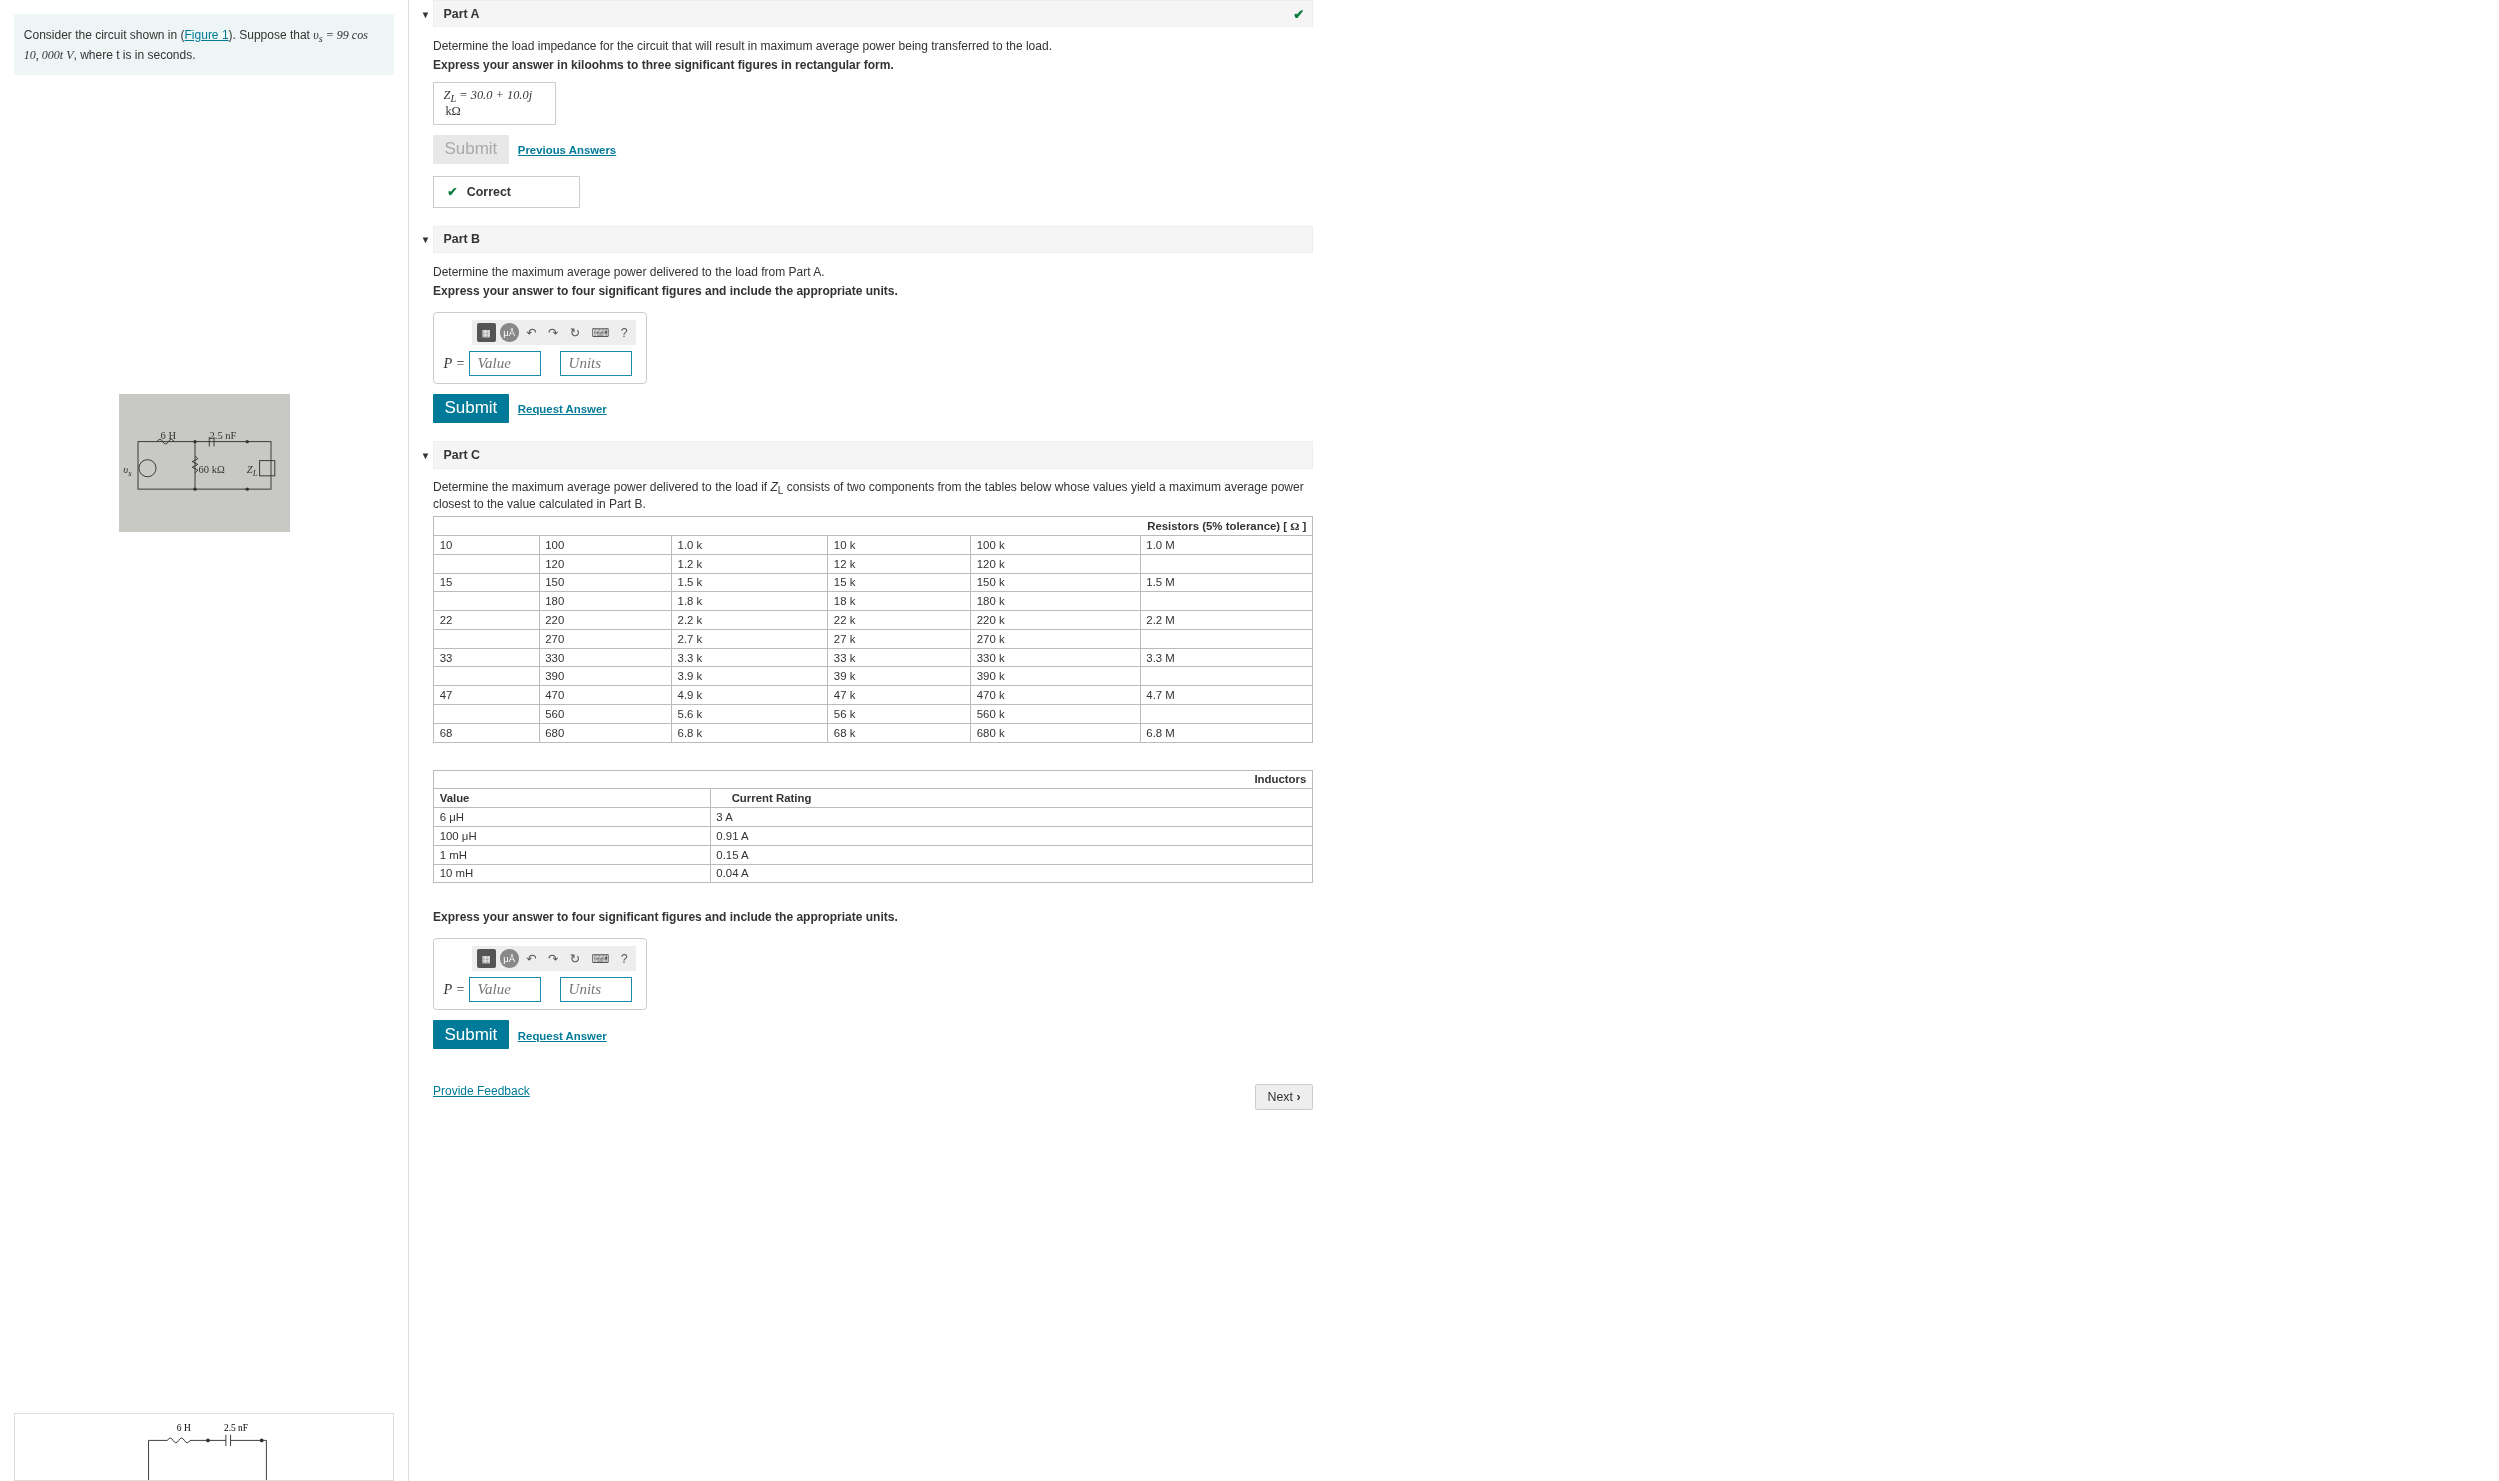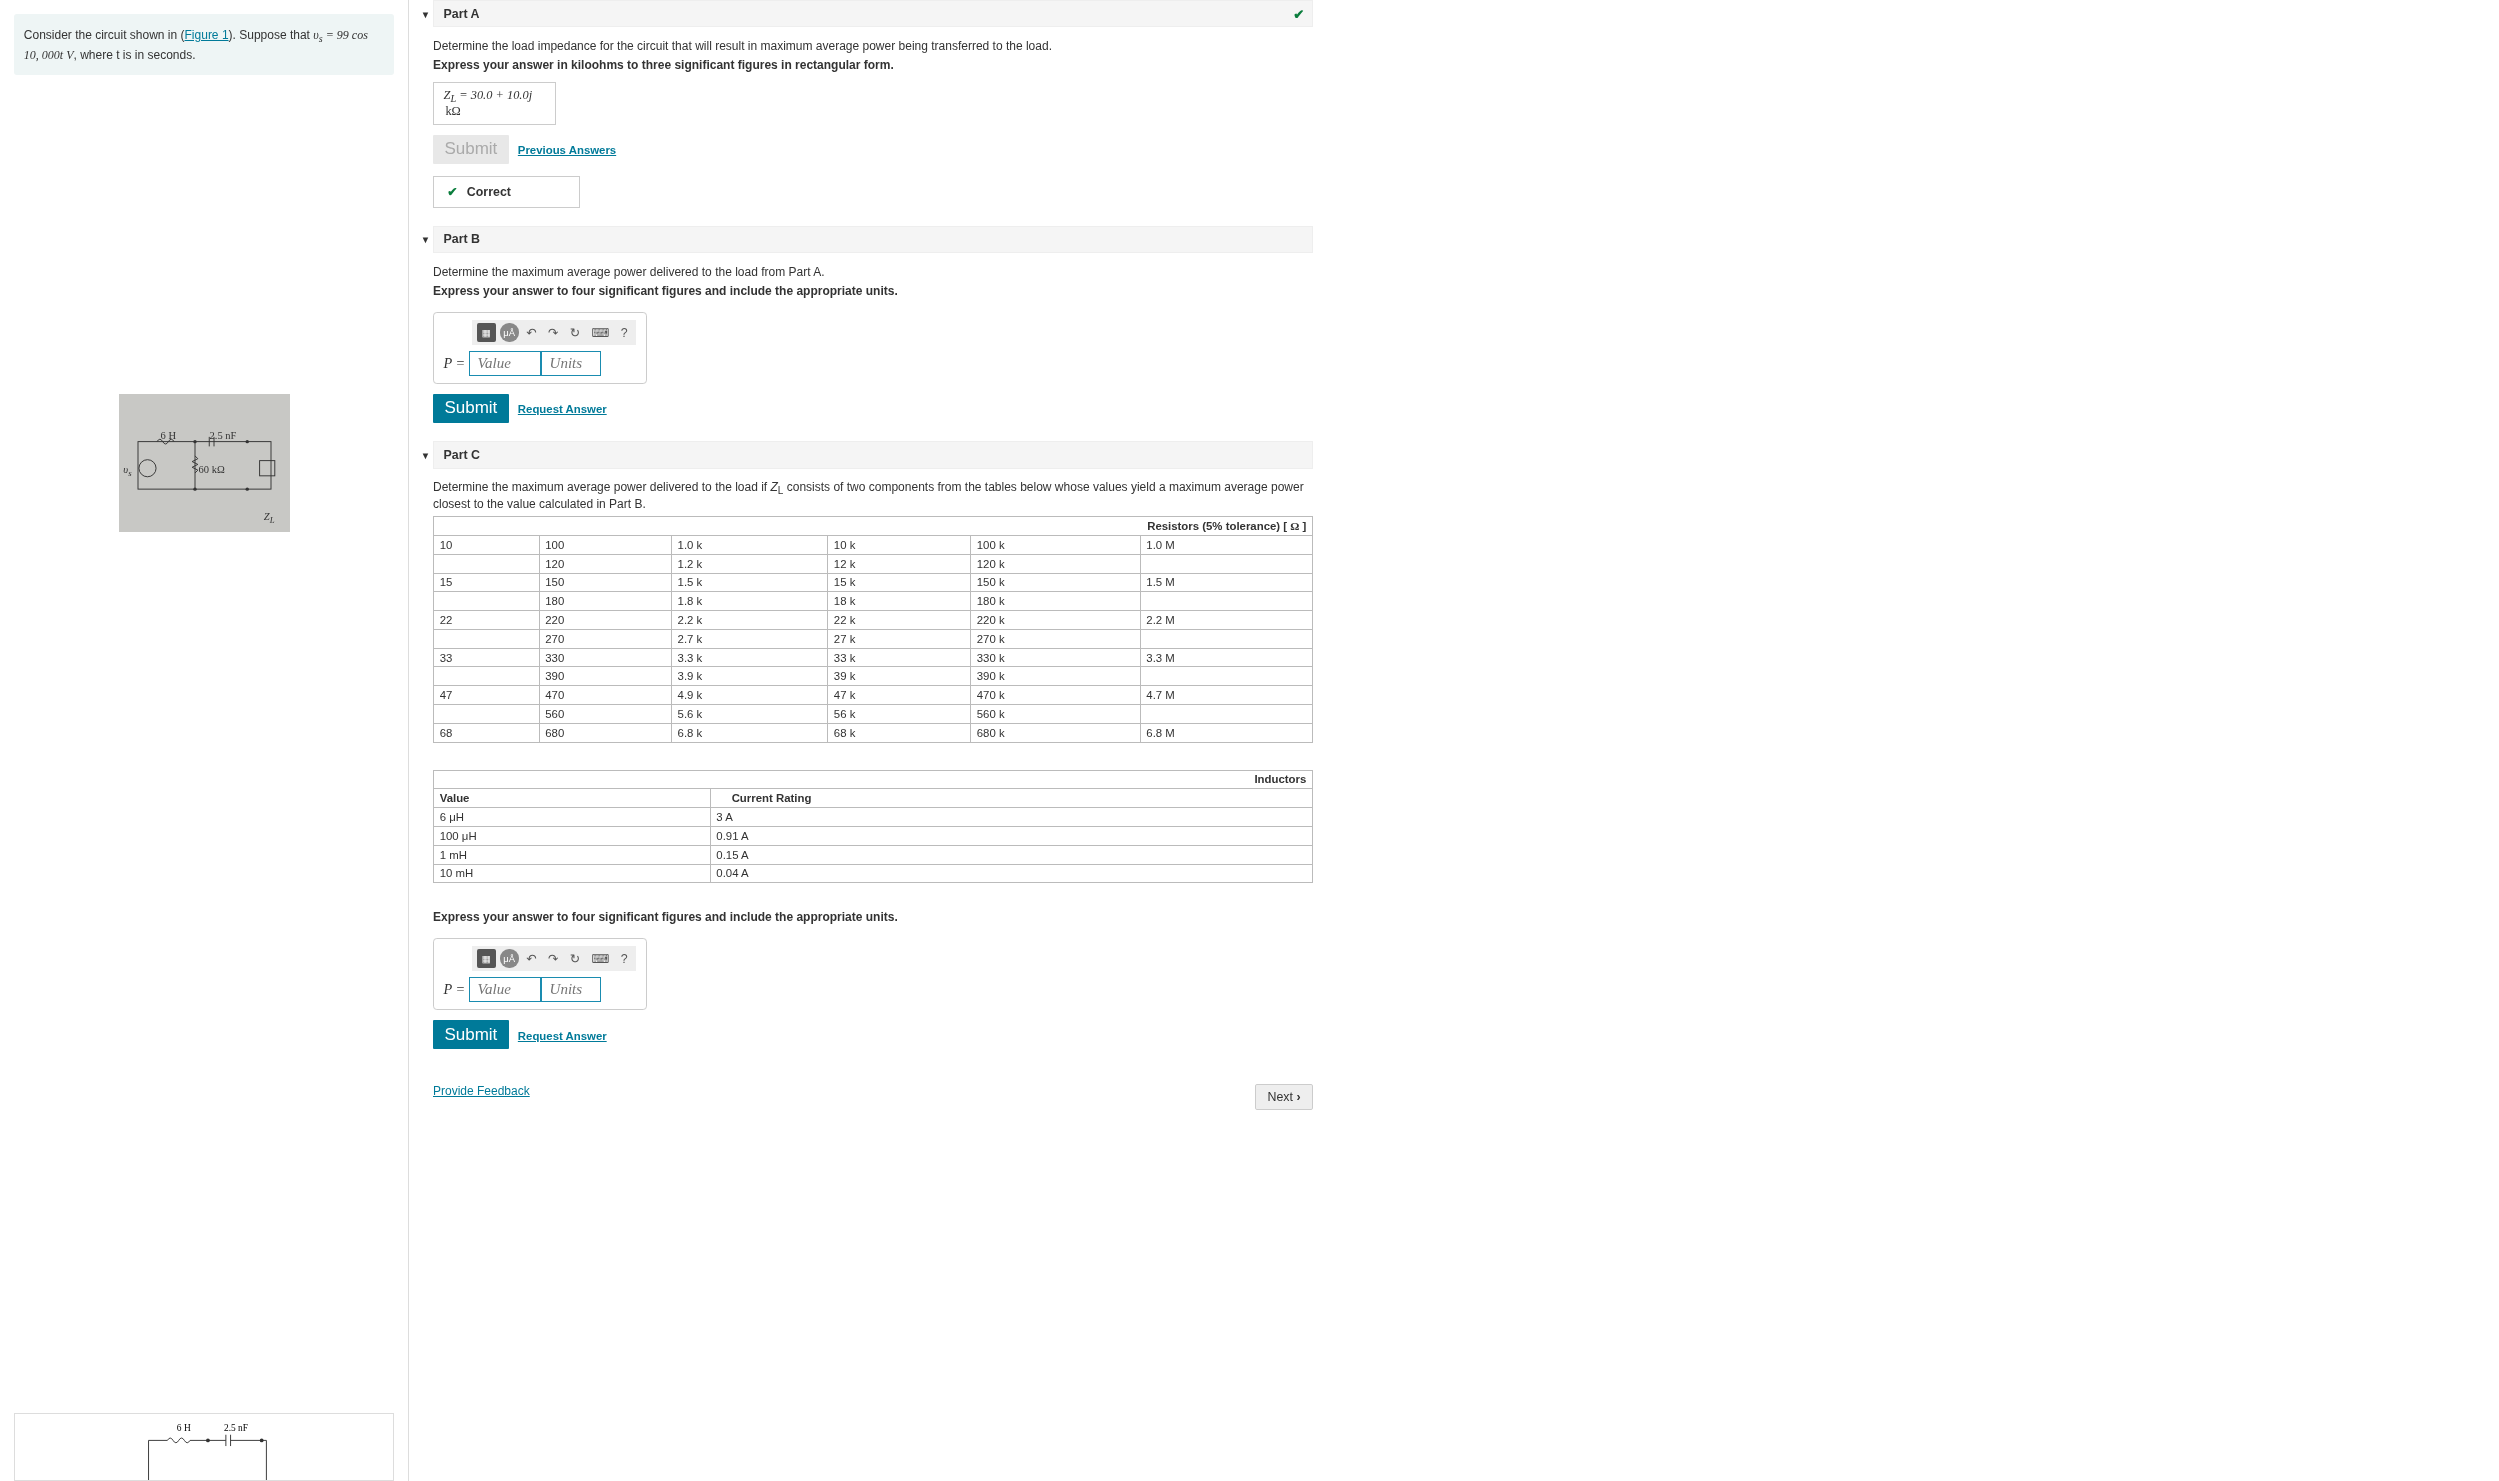--- a/index.html
+++ b/index.html
@@ -35,21 +35,21 @@
   .correct-box .check { color: #0a7d3c; font-weight: bold; margin-right: 5.7px;}
   .answer-input-box { border: 1.9px solid #ccc; border-radius: 3.8px; padding: 7.6px 9.5px; display: inline-block; margin-top: 3.8px;}
   .toolbar { background: #eee; padding: 2.9px 4.8px; margin-left: 28.5px; margin-bottom: 5.7px; display:flex; align-items:center; gap:3.8px;}
   .toolbar-btn { width: 19px; height: 19px; background: #555; color:#fff; font-size:9.5px; display:inline-flex; align-items:center; justify-content:center; border-radius:1.9px;}
   .toolbar-btn.light { background:#888;border-radius:9px;}
   .toolbar-icon { font-size: 12.4px; color:#555; padding: 0 3.8px; cursor:pointer;}
   .input-row { display: flex; align-items: center; font-family:'Times New Roman',serif; font-size: 14.3px;}
   .input-row .eq { font-style: italic; margin-right: 3.8px;}
   .value-field, .units-field { border: 1.4px solid #1a8cb0; height: 25px; padding: 1.9px 7.6px; font-style: italic; color: #888; font-family:'Times New Roman',serif; font-size:15px;}
   .value-field { width: 72px; }
-  .units-field { width: 60px; margin-left: 0;}
+  .units-field { width: 72px; margin-left: 19px;}
   table.data { width: 100%; border-collapse: collapse; font-size: 11.4px; margin-top: 5.7px;}
   table.data th, table.data td { border: 1px solid #bbb; padding: 2.9px 5.7px; text-align: left; height: 13.3px;}
   table.data th { font-weight: bold; text-align: right; background: #fff;}
   .omega { font-family: 'Times New Roman', serif;}
   .feedback { color: #007a99; text-decoration: underline; font-size: 12px; margin-top: 17px; display:inline-block;}
   .next-btn { float: right; background: #eee; padding: 4.8px 11.4px; font-size: 12.4px; border:1px solid #ccc; border-radius:1.9px; margin-top: 17px;}
   .circuit-svg-box { position:relative; width:100%; height:100%; }
 </style>
 </head>
 <body>
@@ -60,21 +60,21 @@
     <div class="intro-box">
       <span>Consider the circuit shown in (</span><a href="#">Figure 1</a><span>). Suppose that </span><span class="math">υ<sub>s</sub> = 99 cos 10, 000<i>t</i> V</span><span>, where t is in seconds.</span>
     </div>
 
     <div class="figure-image">
       <div class="circuit-svg-box">
         <span class="circuit-label" style="top:36px;left:42px;">6 H</span>
         <span class="circuit-label" style="top:36px;left:91px;">2.5 nF</span>
         <span class="circuit-label" style="top:70px;left:80px;">60 kΩ</span>
         <span class="circuit-label" style="top:70px;left:4.8px;font-style:italic;">υ<sub>s</sub></span>
-        <span class="circuit-label" style="top:70px;right:15px;font-style:italic;margin-top:47px;">Z<sub>L</sub></span>
+        <span class="circuit-label" style="top:70px;right:32px;font-style:italic;">Z<sub>L</sub></span>
         <svg width="171" height="138" viewBox="0 0 180 145">
           <rect x="20" y="50" width="140" height="50" fill="none" stroke="#333" stroke-width="1"></rect>
           <circle cx="30" cy="78" r="9" fill="none" stroke="#333"></circle>
           <line x1="80" y1="50" x2="80" y2="100" stroke="#333"></line>
           <rect x="148" y="70" width="16" height="16" fill="none" stroke="#333"></rect>
           <path d="M40 50 q3 -5 6 0 q3 5 6 0 q3 -5 6 0" fill="none" stroke="#333"></path>
           <line x1="95" y1="45" x2="95" y2="55" stroke="#333"></line>
             <line x1="100" y1="45" x2="100" y2="55" stroke="#333"></line>
           <path d="M80 65 l3 3 l-6 3 l6 3 l-6 3 l6 3 l-3 3" fill="none" stroke="#333" transform="translate(0,0)"></path>
           <circle cx="80" cy="50" r="1.8" fill="#333"></circle>

